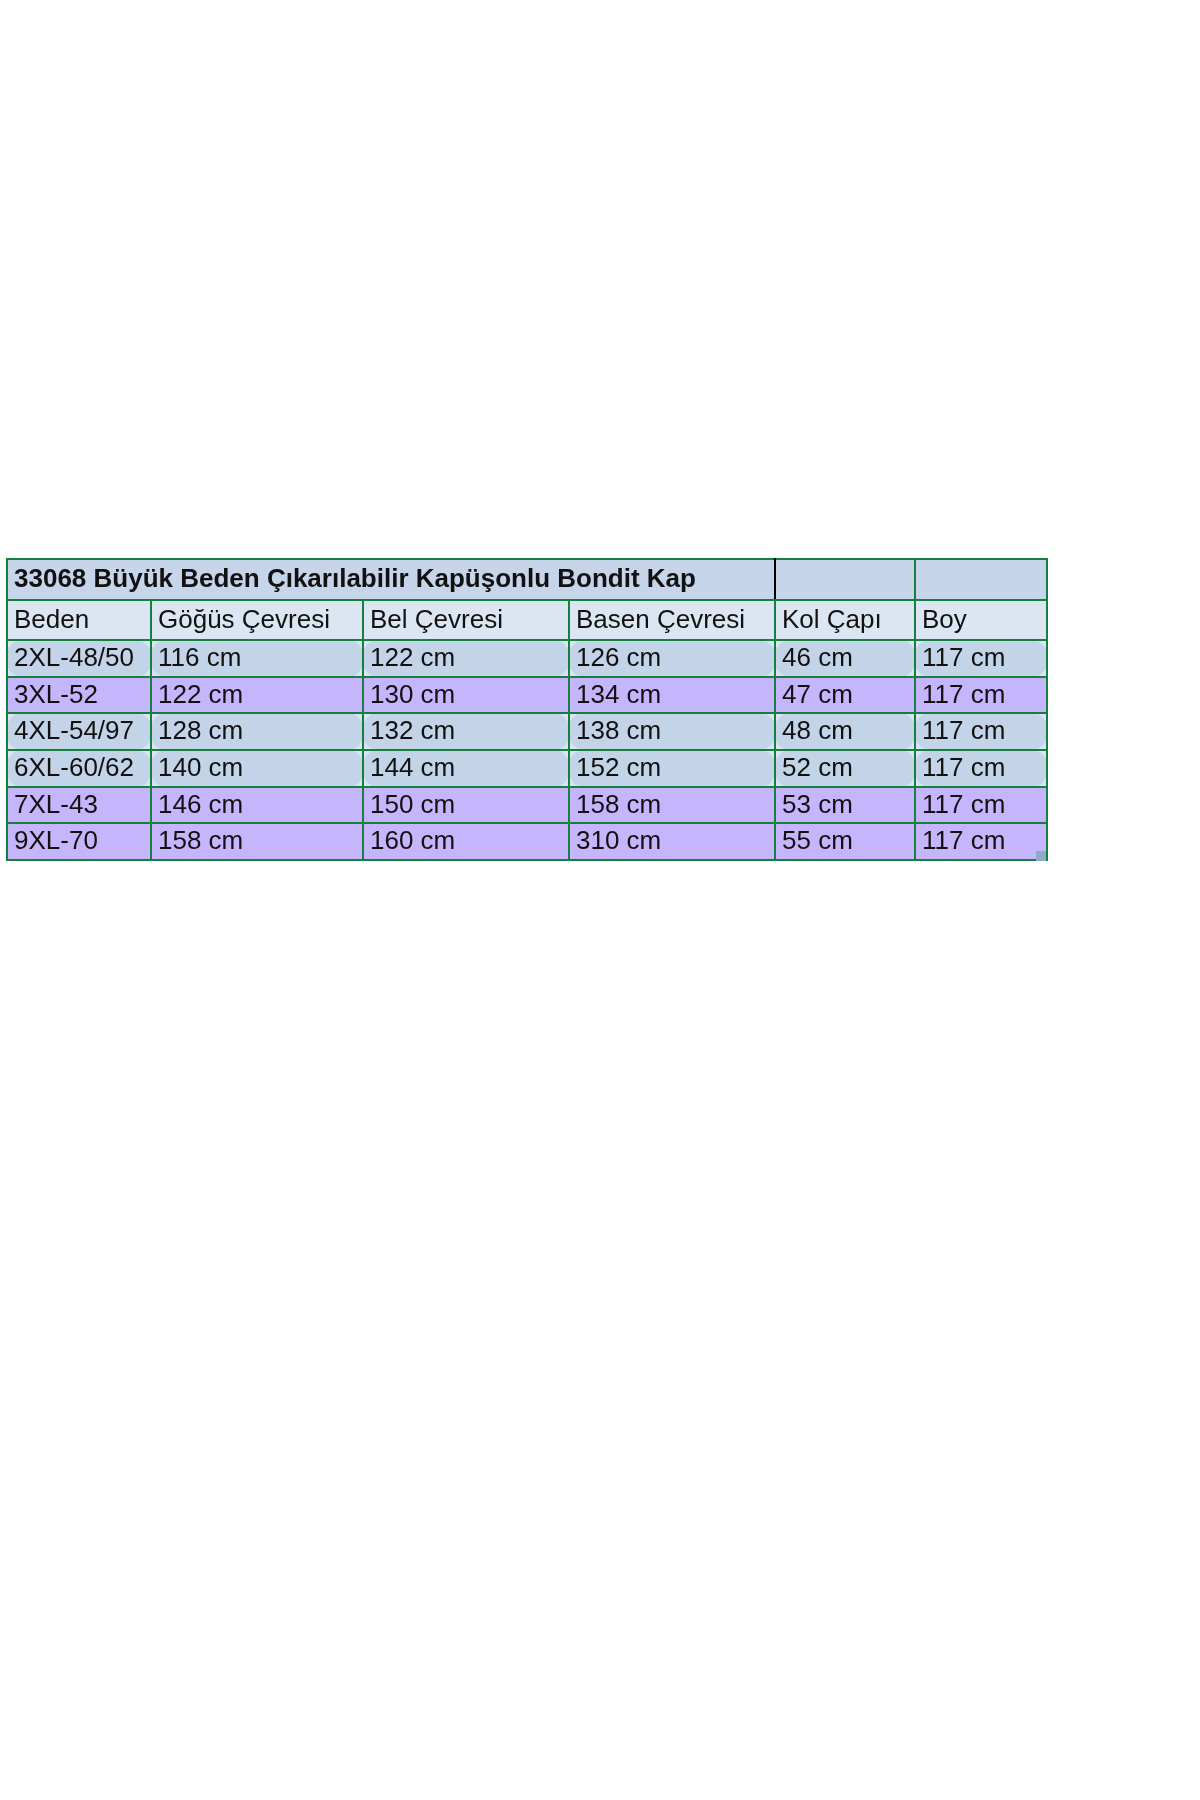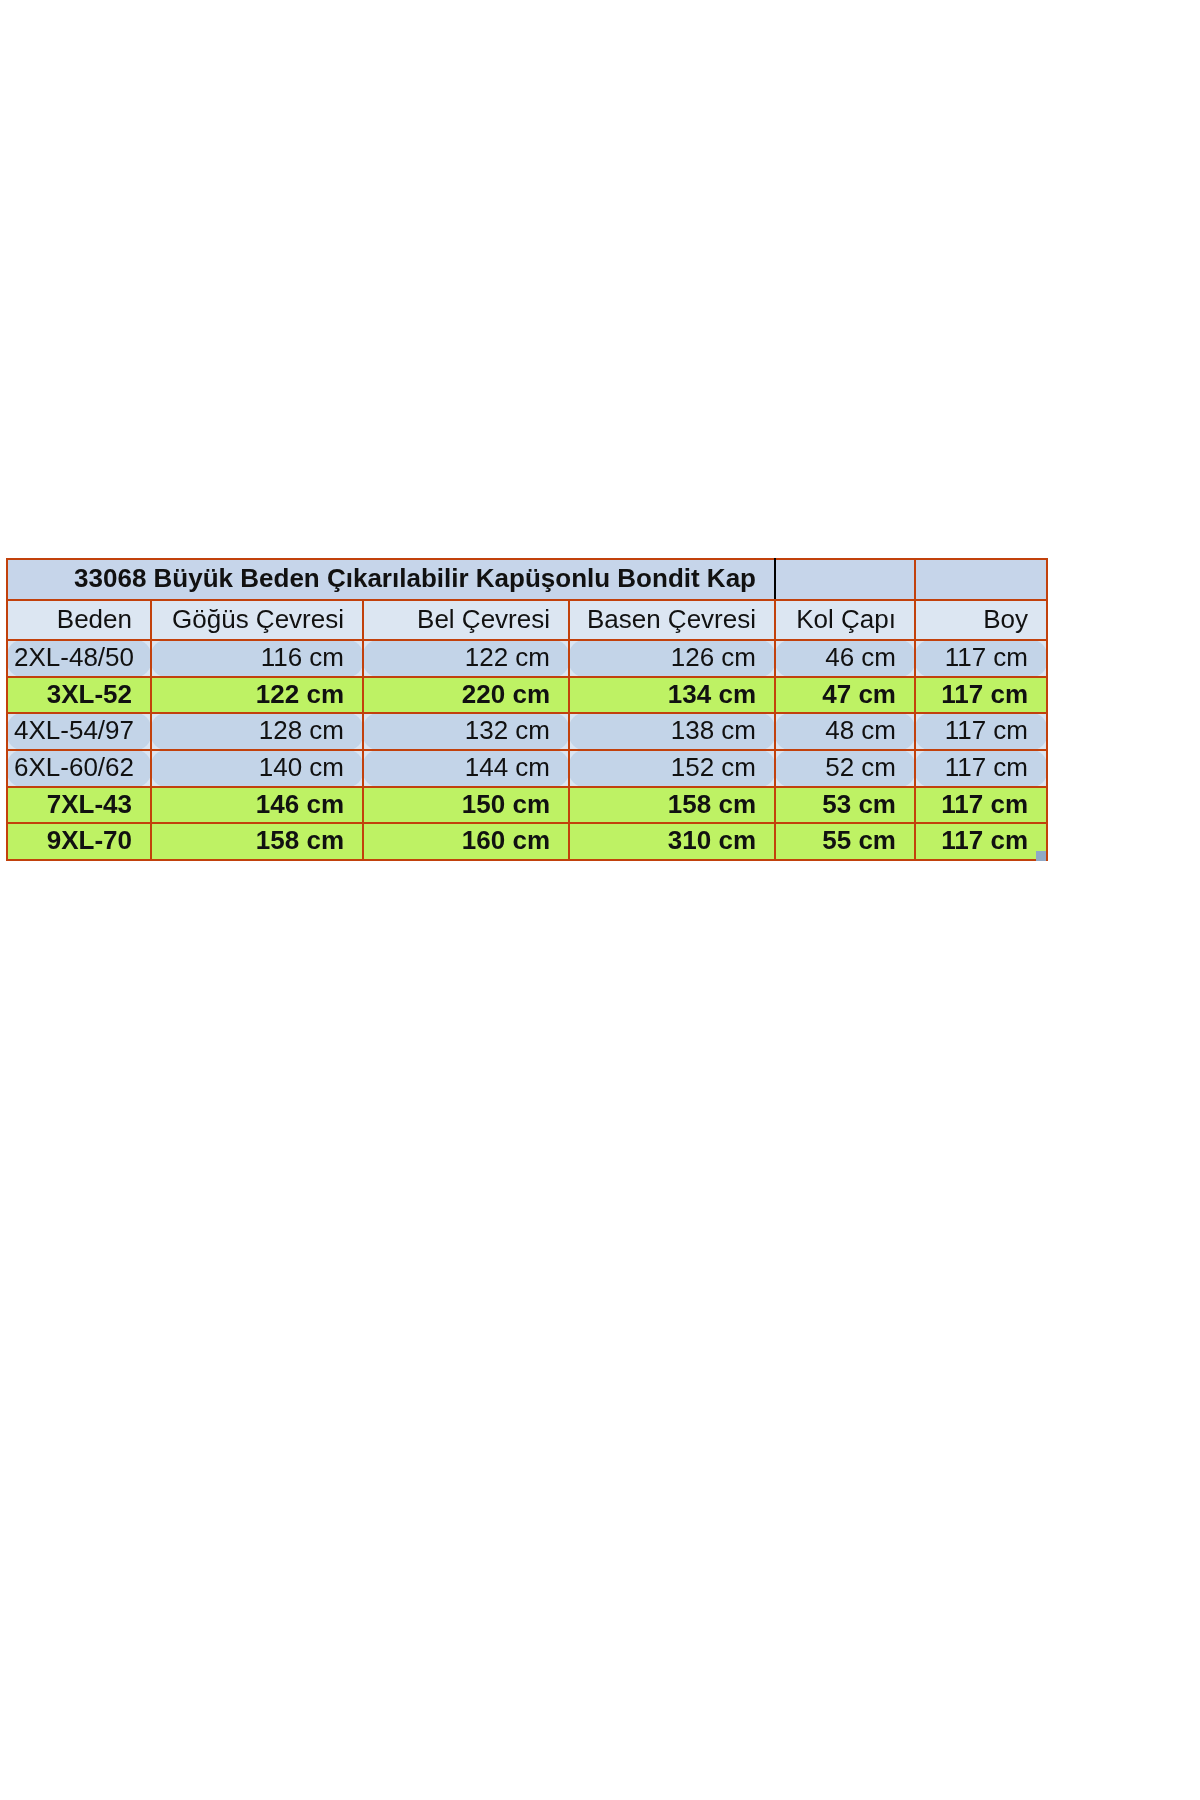--- a/index.html
+++ b/index.html
@@ -23,29 +23,28 @@
   }
 
   table.size-table {
     border-collapse: collapse;
     table-layout: fixed;
     width: 1040px;
     background: #dbe5f1;
   }
 
   table.size-table td {
-    border: 2px solid #c2410c;
+    border: 2px solid #15803d;
     padding: 2px 18px 4px 6px;
     font-size: 26px;
     line-height: 1.1;
     color: #111111;
     vertical-align: middle;
     white-space: nowrap;
     overflow: hidden;
-    text-align: right;
   }
 
   
   .c0 { width: 144px; }
   .c1 { width: 212px; }
   .c2 { width: 206px; }
   .c3 { width: 206px; }
   .c4 { width: 140px; }
   .c5 { width: 132px; }
 
@@ -68,22 +67,21 @@
     font-size: 26px;
     padding-top: 4px;
     padding-bottom: 6px;
   }
 
   tr.row-odd td {
     background: #c3d4e8;
     border-radius: 15px;
   }
   tr.row-even td {
-    background: #bef264;
-    font-weight: bold;
+    background: #c4b5fd;
   }
 
   
   .notch {
     position: absolute;
     right: 0px;
     bottom: 0px;
     width: 10px;
     height: 10px;
     background: #8fa9c7;
@@ -121,21 +119,21 @@
         <td>2XL-48/50</td>
         <td>116  cm</td>
         <td>122 cm</td>
         <td>126 cm</td>
         <td>46 cm</td>
         <td>117 cm</td>
       </tr>
       <tr class="row-even">
         <td>3XL-52</td>
         <td>122 cm</td>
-        <td>220 cm</td>
+        <td>130 cm</td>
         <td>134 cm</td>
         <td>47 cm</td>
         <td>117 cm</td>
       </tr>
       <tr class="row-odd">
         <td>4XL-54/97</td>
         <td>128 cm</td>
         <td>132 cm</td>
         <td>138 cm</td>
         <td>48 cm</td>

